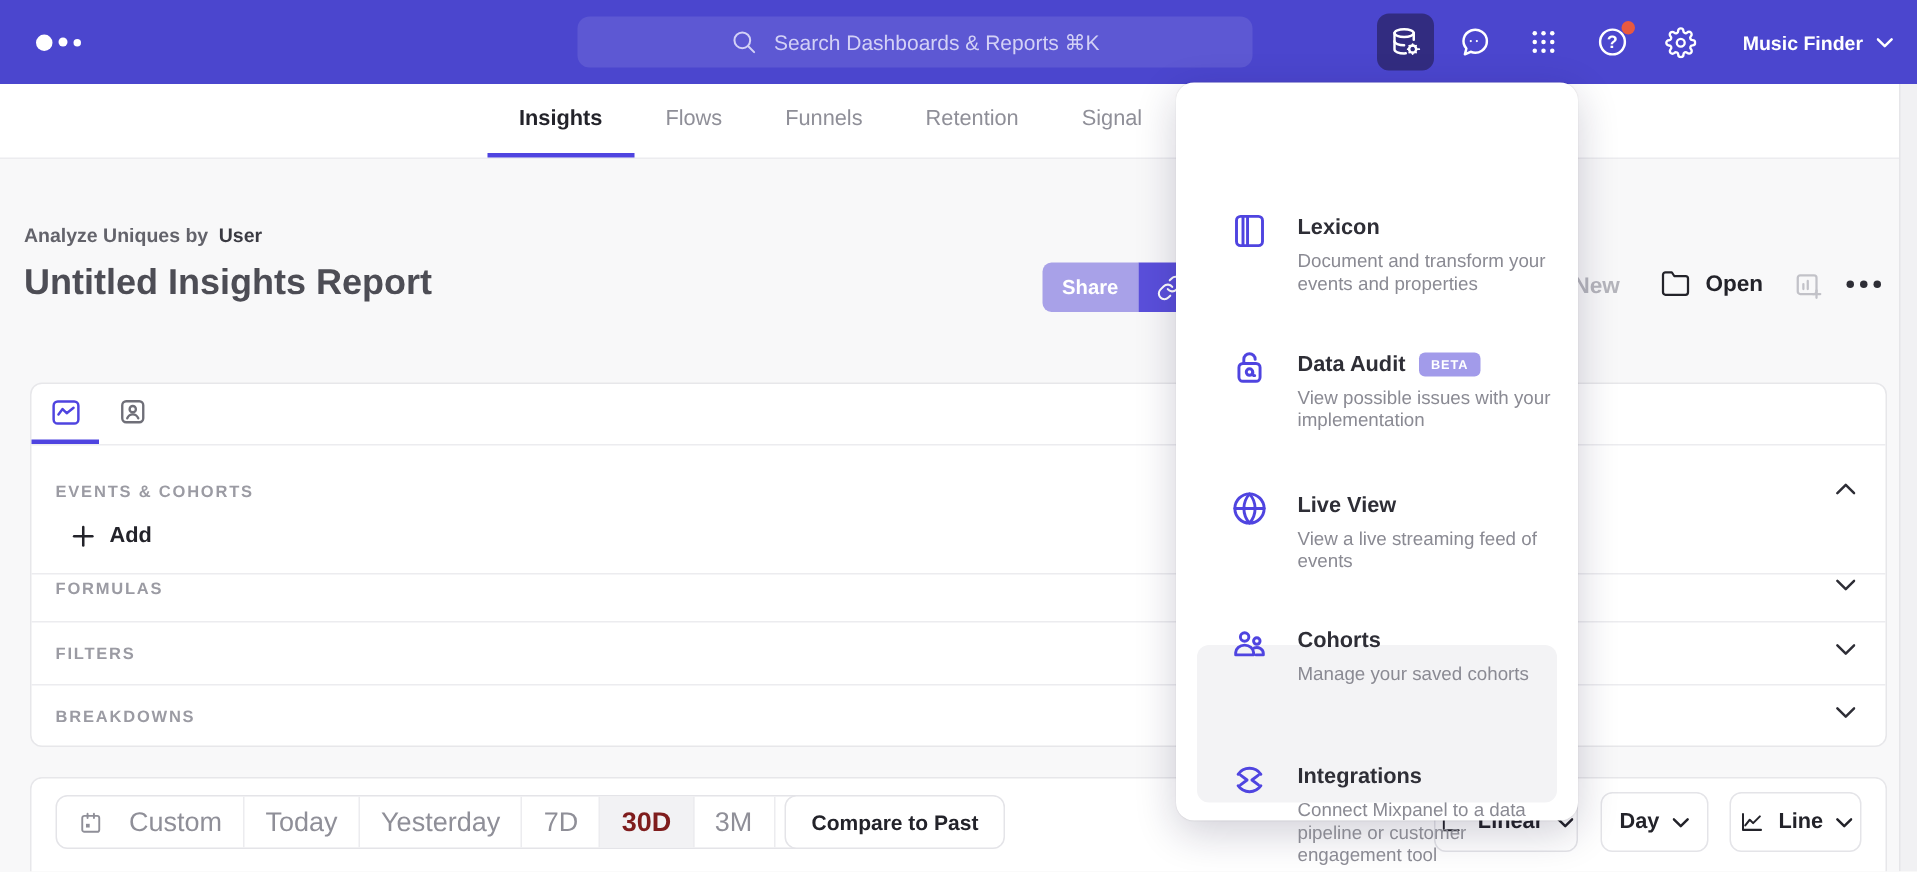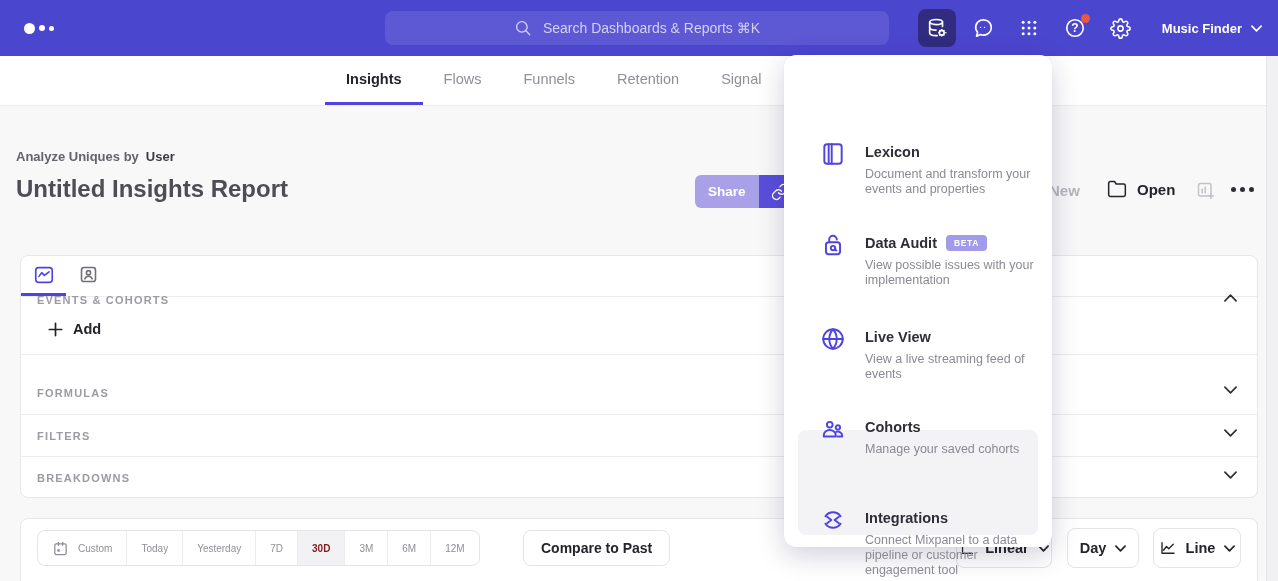--- a/index.html
+++ b/index.html
@@ -10,21 +10,21 @@
   .ic { fill:none; stroke:currentColor; stroke-width:1.8; stroke-linecap:round; stroke-linejoin:round; }
 
   
   .topbar { position:absolute; top:0; left:0; width:1278px; height:56px; background:var(--header-bg,#4b46ce); display:flex; align-items:center; z-index:10; }
   .logo { margin-left:24px; display:flex; align-items:center; gap:4px; }
   .logo .d1 { width:11px; height:11px; border-radius:50%; background:#fff; }
   .logo .d2 { width:6px; height:6px; border-radius:50%; background:#fff; }
   .logo .d3 { width:5px; height:5px; border-radius:50%; background:#fff; }
   .nav { display:flex; margin-left:32px; gap:42px; align-items:center; }
   .nav-item { display:flex; align-items:center; gap:7px; color:#eeedfc; font-size:14.5px; font-weight:600; cursor:pointer; }
-  .search { position:absolute; left:385px; top:11px; width:504px; height:34px; background:rgba(255,255,255,0.10); border-radius:8px; display:flex; align-items:center; justify-content:center; gap:11px; color:#d3d1f6; font-size:14px; cursor:text; }
+  .search { position:absolute; left:385px; top:11px; width:450px; height:34px; background:rgba(255,255,255,0.10); border-radius:8px; display:flex; align-items:center; justify-content:center; gap:11px; color:#d3d1f6; font-size:14px; cursor:text; }
   .top-right { position:absolute; right:16px; top:0; height:56px; display:flex; align-items:center; gap:8px; }
   .icon-btn { width:38px; height:38px; border-radius:8px; display:flex; align-items:center; justify-content:center; color:#fff; position:relative; cursor:pointer; }
   .icon-btn.active { background:var(--header-active-bg,#322c80); }
   .notif-dot { position:absolute; top:5px; right:4px; width:9px; height:9px; border-radius:50%; background:var(--notification,#e8593f); }
   .help-q { position:absolute; top:50%; left:50%; transform:translate(-50%,-52%); font-size:12px; font-weight:700; color:#fff; }
   .project { display:flex; align-items:center; gap:9px; margin-left:14px; color:#fff; font-size:13px; font-weight:700; cursor:pointer; }
 
   
   .tabbar { position:absolute; top:56px; left:0; width:1278px; height:50px; background:#fff; border-bottom:1px solid #ececef; display:flex; padding-left:325px; z-index:1; }
   .tab { padding:0 21px; display:flex; align-items:center; font-size:14.5px; color:#8f8f98; border-bottom:3px solid transparent; cursor:pointer; }
@@ -41,36 +41,36 @@
   .open-btn { position:absolute; left:1107px; top:179px; display:flex; align-items:center; gap:10px; font-size:15px; font-weight:700; color:#23232a; cursor:pointer; }
   .addboard-btn { position:absolute; left:1196px; top:181px; color:#c2c2c8; cursor:pointer; }
   .dots-btn { position:absolute; left:1231px; top:187px; display:flex; gap:4px; cursor:pointer; }
   .dots-btn i { width:5px; height:5px; border-radius:50%; background:#2e2e36; }
 
   
   .builder { position:absolute; left:20px; top:255px; width:1238px; height:243px; background:#fff; border:1px solid #e7e7ea; border-radius:8px; }
   .btabs { position:absolute; top:0; left:0; right:0; height:41px; border-bottom:1px solid #ececef; display:flex; }
   .btab { width:45px; display:flex; align-items:center; justify-content:center; color:#6f6f78; border-bottom:3px solid transparent; cursor:pointer; }
   .btab.active { color:var(--accent,#4f44e0); border-bottom-color:var(--accent,#4f44e0); }
-  .events-row { position:absolute; top:24px; left:0; right:0; height:75px; border-bottom:1px solid #ececef; }
+  .events-row { position:absolute; top:52px; left:0; right:0; height:75px; border-bottom:1px solid #ececef; }
   .section-label { font-size:11px; letter-spacing:1.2px; font-weight:700; color:#9b9ba3; }
   .events-row .section-label { position:absolute; left:16px; top:14px; }
   .add-btn { position:absolute; left:27px; top:41px; display:flex; align-items:center; gap:10px; font-size:14.5px; font-weight:700; color:#23232a; cursor:pointer; }
   .chev { position:absolute; right:20px; color:#2e2e36; cursor:pointer; }
   .crow { position:absolute; left:0; right:0; border-bottom:1px solid #ececef; cursor:pointer; }
   .crow .section-label { position:absolute; left:16px; top:15px; }
   .crow .chev { top:14px; }
   .row-formulas { top:116px; height:43px; }
   .row-filters { top:159px; height:42px; }
   .row-breakdowns { top:201px; height:41px; border-bottom:none; }
 
   
   .timebar { position:absolute; left:20px; top:518px; width:1238px; height:70px; background:#fff; border:1px solid #e7e7ea; border-radius:8px; }
   .range-group { position:absolute; left:16px; top:11px; height:36px; display:flex; border:1px solid #e4e4e8; border-radius:8px; overflow:hidden; background:#fff; }
-  .range-seg { display:flex; align-items:center; gap:9px; padding:0 14px; font-size:10px; color:#8f8f98; border-right:1px solid #ececef; cursor:pointer; white-space:nowrap; }
+  .range-seg { display:flex; align-items:center; gap:17px; padding:0 14px; font-size:18px; color:#8f8f98; border-right:1px solid #ececef; cursor:pointer; white-space:nowrap; }
   .range-seg:last-child { border-right:none; }
   .range-seg.active { background:#f2f2f4; color:#7f1d1d; font-weight:700;align-items:center; }
   .compare-btn { position:absolute; left:502px; top:11px; height:36px; border:1px solid #e4e4e8; border-radius:8px; display:flex; align-items:center; padding:0 17px; font-size:14px; font-weight:600; color:#23232a; cursor:pointer; background:#fff; }
   .drop-btn { position:absolute; top:9px; height:40px; border:1px solid #e4e4e8; border-radius:8px; display:flex; align-items:center; justify-content:center; gap:9px; font-size:14.5px; font-weight:600; color:#23232a; cursor:pointer; background:#fff; }
   .scale-btn { left:935px; width:96px; }
   .interval-btn { left:1046px; width:72px; }
   .type-btn { left:1132px; width:88px; }
 
   
   .scrolltrack { position:absolute; right:0; top:56px; width:12px; height:525px; background:#f1f1f3; border-left:1px solid #e6e6e9; z-index:5; cursor:pointer; }

